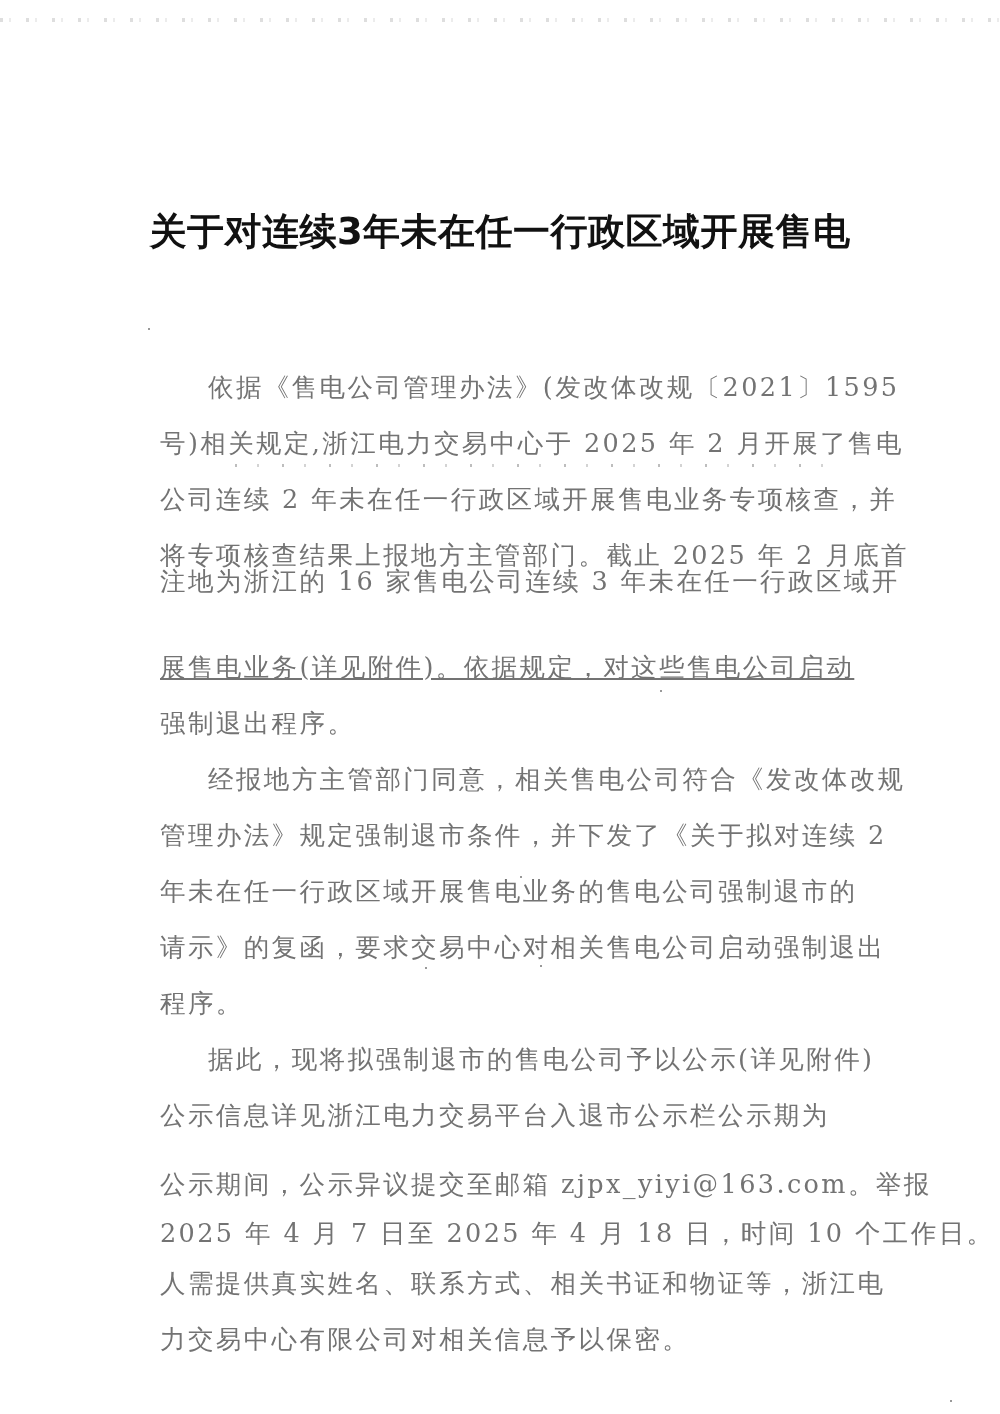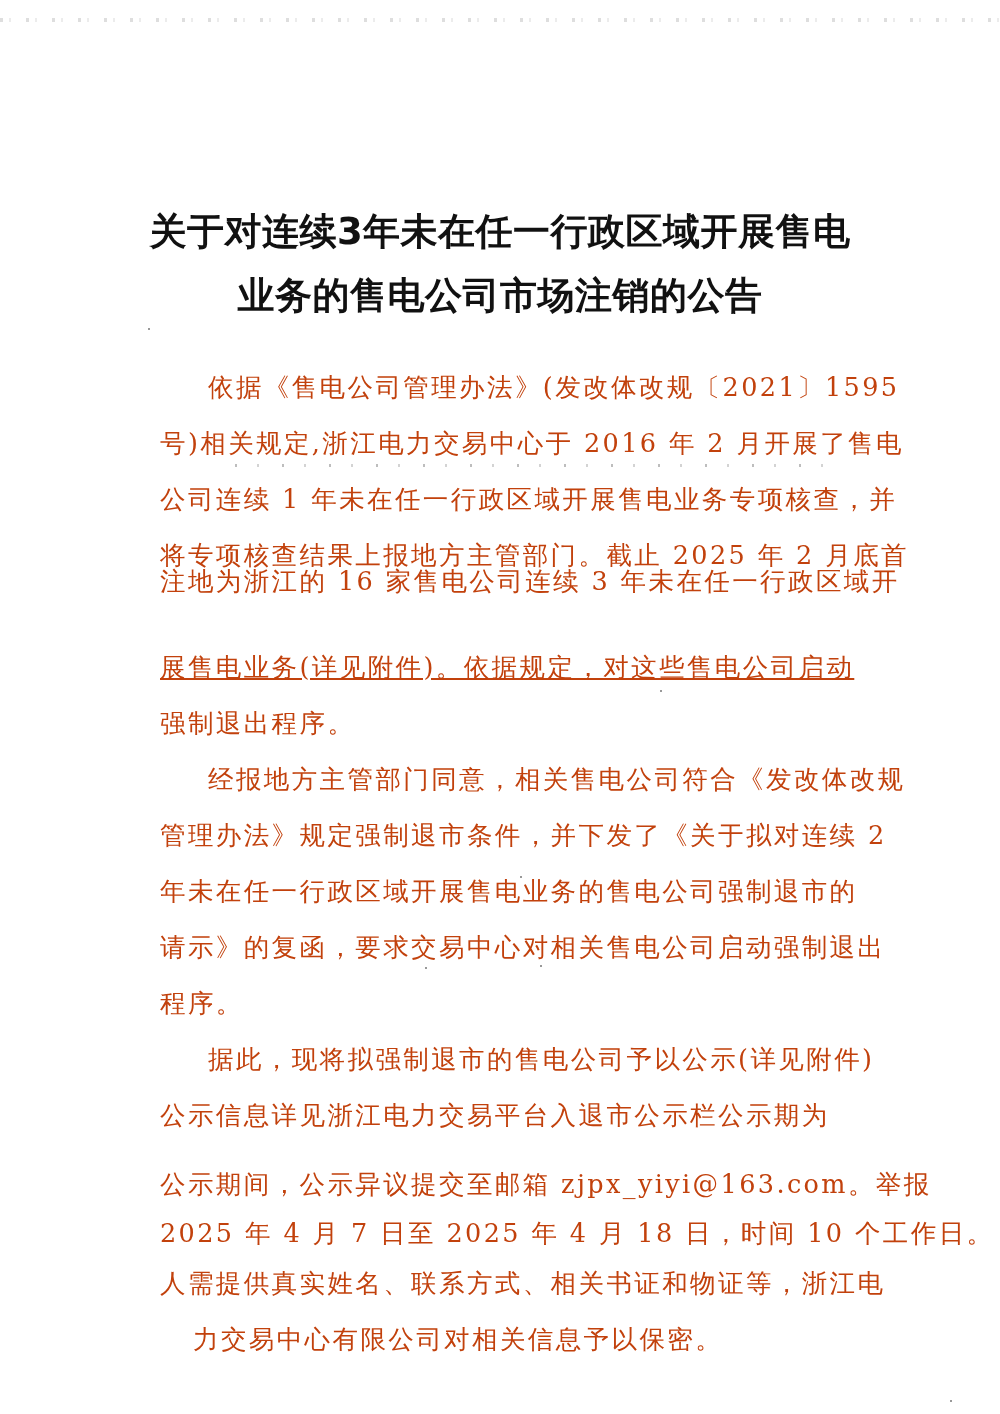--- a/index.html
+++ b/index.html
@@ -37,21 +37,21 @@
       letter-spacing: 0.5px;
       color: #111;
     }
     .title .line { display: block; }
     .line-abs {
       position: absolute;
       left: 160px;
       white-space: nowrap;
       font-size: 25.5px;
       letter-spacing: 2.4px;
-      color: #c2410c;
+      color: #737373;
     }
     .indent { left: 208px; }
     .dot {
       position: absolute;
       width: 2px;
       height: 2px;
       background: #777;
       border-radius: 1px;
     }
     .noise-row {
@@ -63,27 +63,26 @@
       background-image: repeating-linear-gradient(90deg, rgba(110,110,110,0.45) 0 2px, transparent 2px 22px, rgba(110,110,110,0.3) 22px 24px, transparent 24px 47px);
     }
   </style>
 </head>
 <body>
 
 <div class="scan-strip"></div>
 
 <div class="title">
   <span class="line">关于对连续3年未在任一行政区域开展售电</span>
-  <span class="line">业务的售电公司市场注销的公告</span>
 </div>
 
 <div>
   <div class="line-abs indent" style="top:370px;">依据《售电公司管理办法》(发改体改规〔2021〕1595</div>
-  <div class="line-abs" style="top:426px;">号)相关规定,浙江电力交易中心于 2016 年 2 月开展了售电</div>
-  <div class="line-abs" style="top:482px;">公司连续 1 年未在任一行政区域开展售电业务专项核查，并</div>
+  <div class="line-abs" style="top:426px;">号)相关规定,浙江电力交易中心于 2025 年 2 月开展了售电</div>
+  <div class="line-abs" style="top:482px;">公司连续 2 年未在任一行政区域开展售电业务专项核查，并</div>
   <div class="line-abs" style="top:538px;">将专项核查结果上报地方主管部门。截止 2025 年 2 月底首</div>
   <div class="line-abs" style="top:564px;">注地为浙江的 16 家售电公司连续 3 年未在任一行政区域开</div>
   <div class="line-abs" style="top:650px;text-decoration:underline;">展售电业务(详见附件)。依据规定，对这些售电公司启动</div>
   <div class="line-abs" style="top:706px;">强制退出程序。</div>
 </div>
 
 <div class="noise-row"></div>
 
 <div>
   <div class="line-abs indent" style="top:762px;">经报地方主管部门同意，相关售电公司符合《发改体改规</div>
@@ -92,21 +91,21 @@
   <div class="line-abs" style="top:930px;">请示》的复函，要求交易中心对相关售电公司启动强制退出</div>
   <div class="line-abs" style="top:986px;">程序。</div>
 </div>
 
 <div>
   <div class="line-abs indent" style="top:1042px;">据此，现将拟强制退市的售电公司予以公示(详见附件)</div>
   <div class="line-abs" style="top:1098px;">公示信息详见浙江电力交易平台入退市公示栏公示期为</div>
   <div class="line-abs" style="top:1206px;margin-top:10px;">2025 年 4 月 7 日至 2025 年 4 月 18 日，时间 10 个工作日。</div>
   <div class="line-abs" style="top:1167px;">公示期间，公示异议提交至邮箱 zjpx_yiyi@163.com。举报</div>
   <div class="line-abs" style="top:1266px;">人需提供真实姓名、联系方式、相关书证和物证等，浙江电</div>
-  <div class="line-abs" style="top:1322px;margin-left:33px;">力交易中心有限公司对相关信息予以保密。</div>
+  <div class="line-abs" style="top:1322px;">力交易中心有限公司对相关信息予以保密。</div>
 </div>
 
 <span class="dot" style="left:148px;top:328px;"></span>
 <span class="dot" style="left:660px;top:690px;"></span>
 <span class="dot" style="left:520px;top:876px;"></span>
 <span class="dot" style="left:540px;top:965px;"></span>
 <span class="dot" style="left:425px;tp:965px;top:967px;"></span>
 <span class="dot" style="left:950px;top:1400px;"></span>
 
 </body></html>

